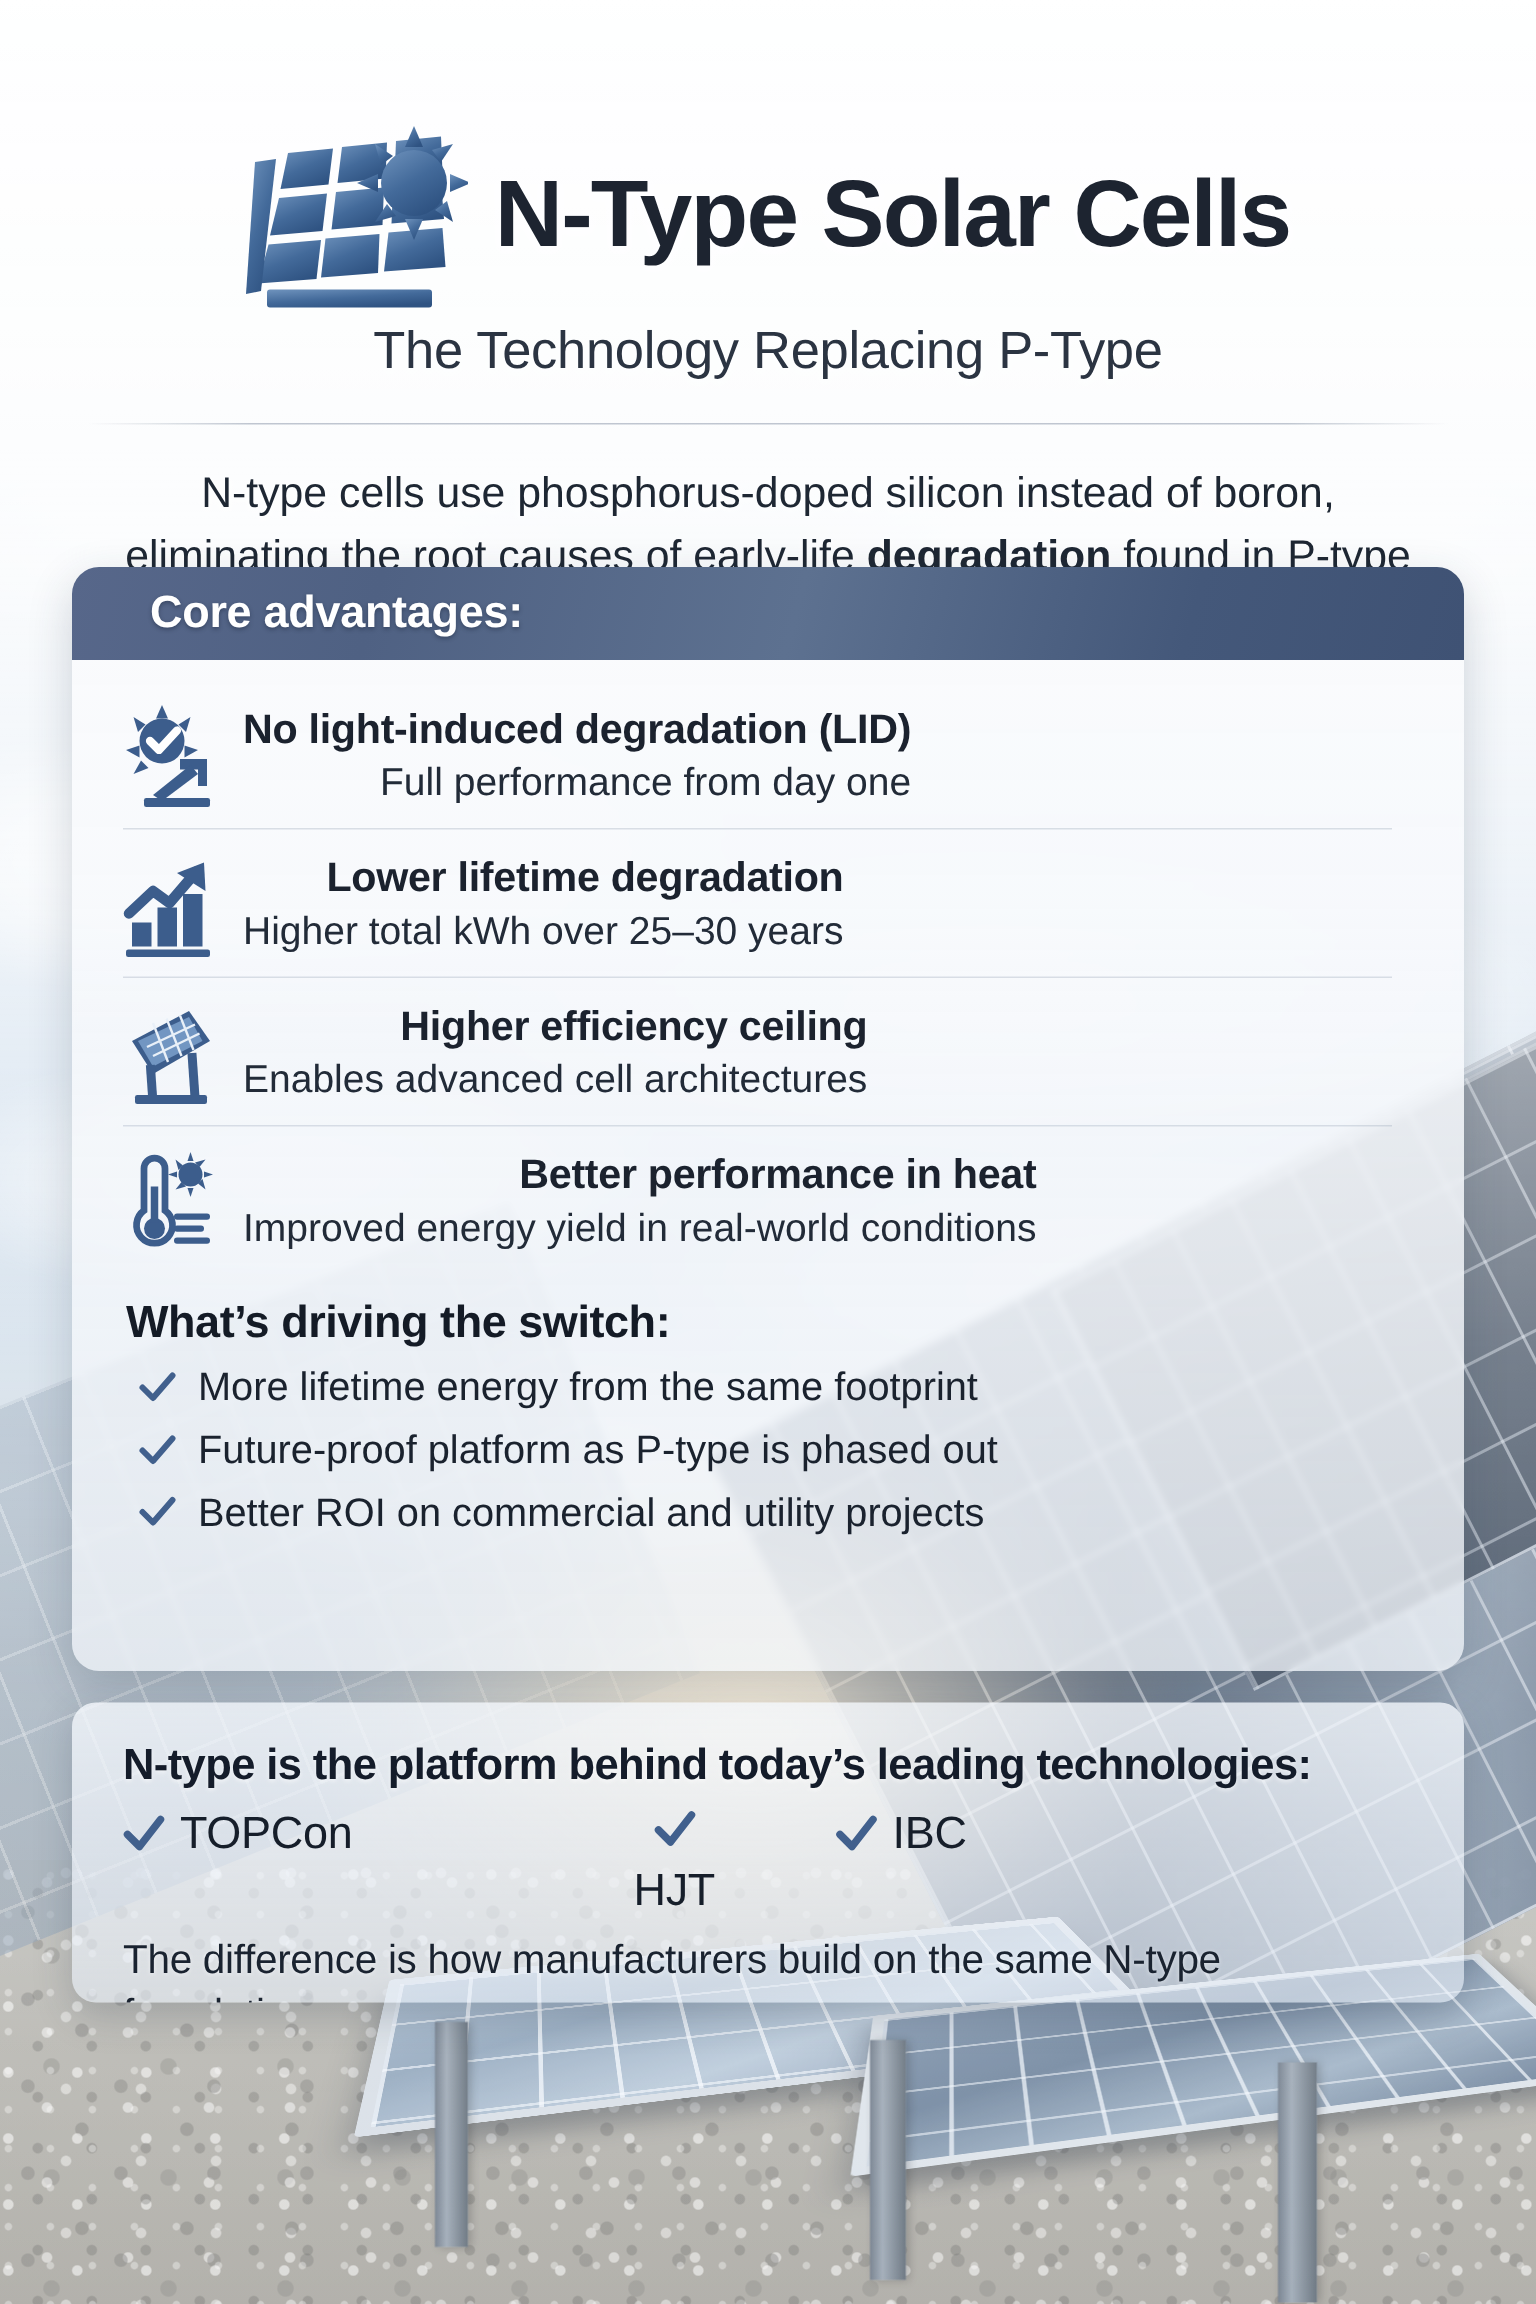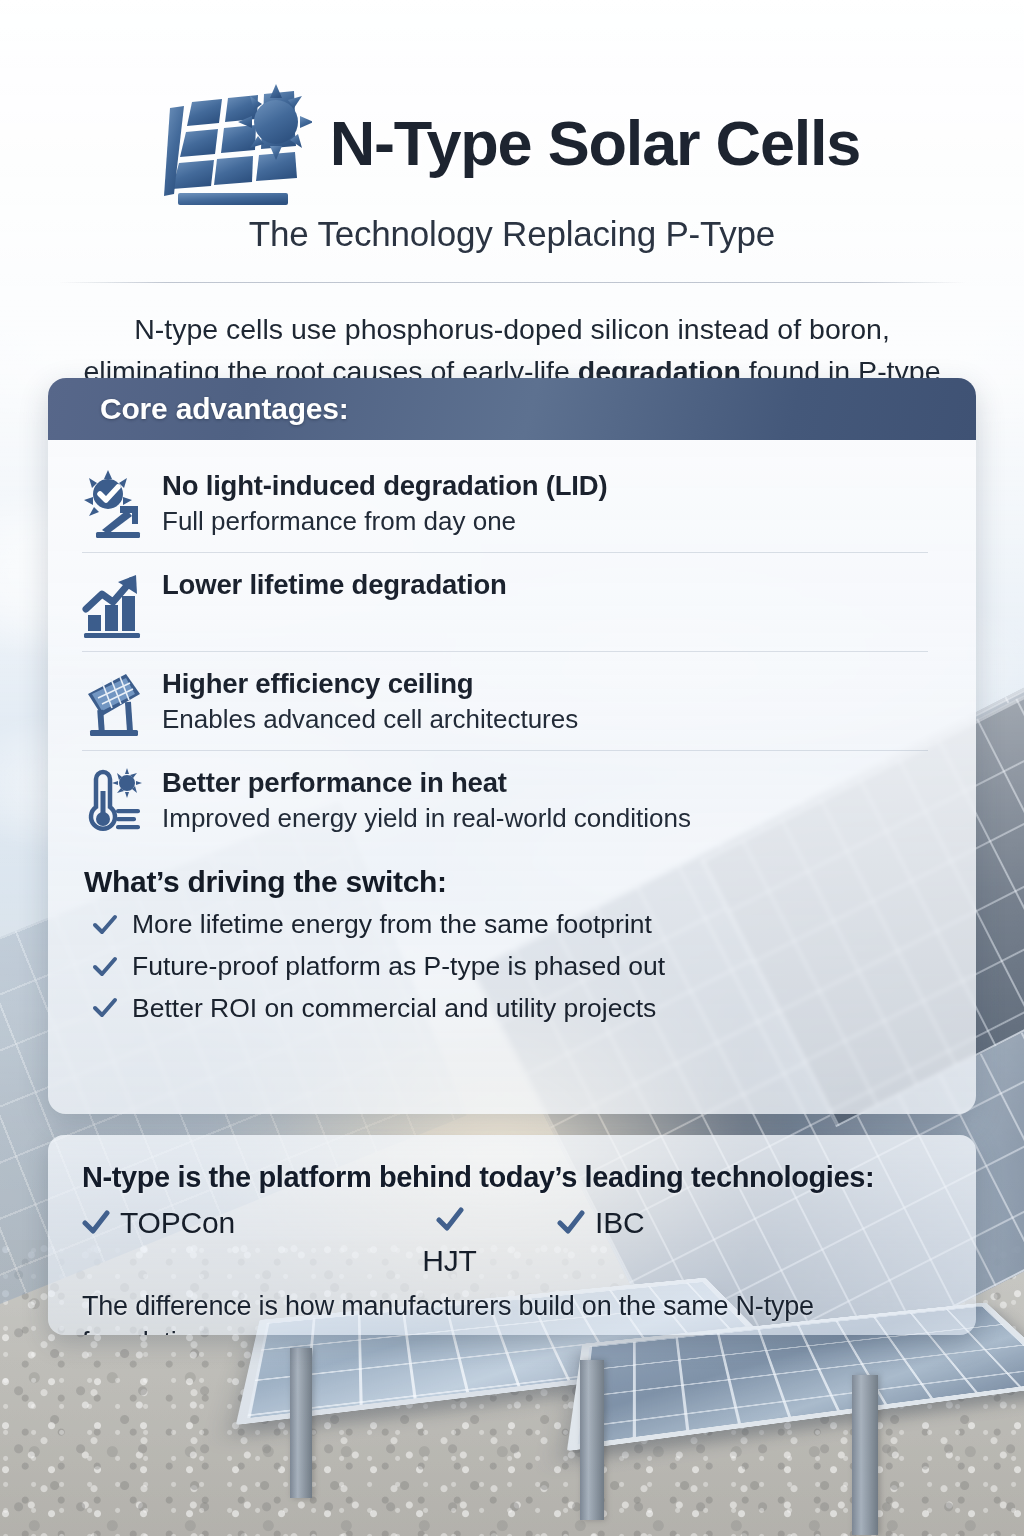--- a/index.html
+++ b/index.html
@@ -255,21 +255,21 @@
     padding-left: 52px;
   }
   .card-header-title {
     color: #ffffff;
     font-size: 30px;
     font-weight: 700;
     letter-spacing: -0.2px;
     text-shadow: 0 1px 3px rgba(25,35,55,.45);
   }
 
-  .adv-list { padding: 14px 48px 0 34px; }
+  .adv-list { padding: 14px 48px 0 34px; text-align: right; }
   .adv-item {
     display: flex;
     align-items: flex-start;
     gap: 18px;
     padding: 14px 0 12px 0;
     border-bottom: 1px solid rgba(150,162,180,.32);
   }
   .adv-item:last-child { border-bottom: none; }
   .adv-icon { width: 62px; height: 70px; flex: 0 0 auto; margin-top: 2px; }
   .adv-text { padding-top: 2px; }
@@ -474,20 +474,21 @@
             <rect x="6" y="46" width="13" height="16"></rect>
             <rect x="23" y="36" width="13" height="26"></rect>
             <rect x="40" y="27" width="13" height="35"></rect>
             <rect x="2" y="64" width="56" height="5" rx="1.5"></rect>
             <path d="M4 40 L20 25 L31 33 L49 12" stroke="#3c5d8c" stroke-width="7" fill="none" stroke-linejoin="round" stroke-linecap="round"></path>
             <polygon points="54,6 55,25 36,13"></polygon>
           </g>
         </svg>
         <div class="adv-text">
           <div class="adv-title">Lower lifetime degradation</div>
+          <div class="adv-sub">Higher total kWh over 25–30 years</div>
         </div>
       </div>
 
       <div class="adv-item">
         <svg class="adv-icon" viewBox="0 0 62 70">
           <g>
             <polygon points="6,26 44,6 58,26 20,48" fill="#3c5d8c"></polygon>
             <polygon points="10,26 44,10 53,26 20,43" fill="#7296c2"></polygon>
             <g stroke="#e9f0f8" stroke-width="1.6" fill="none">
               <line x1="16" y1="30" x2="48" y2="15"></line>

